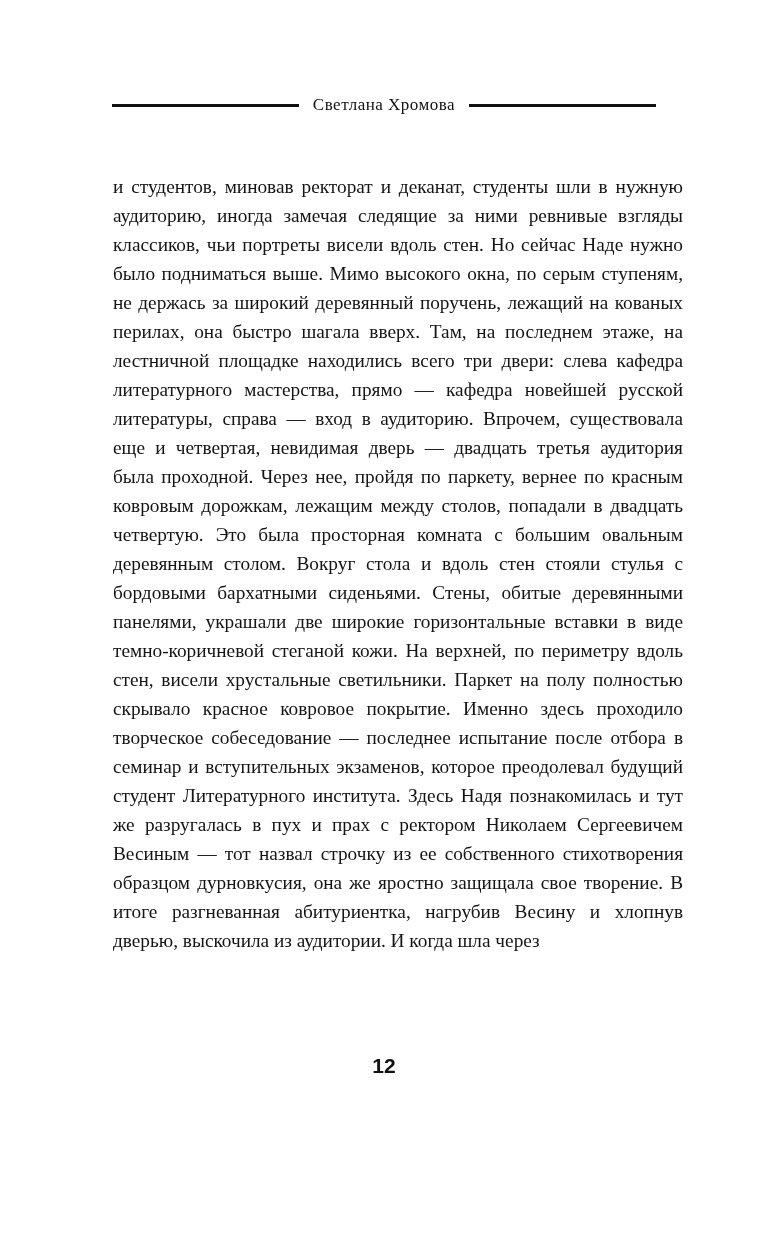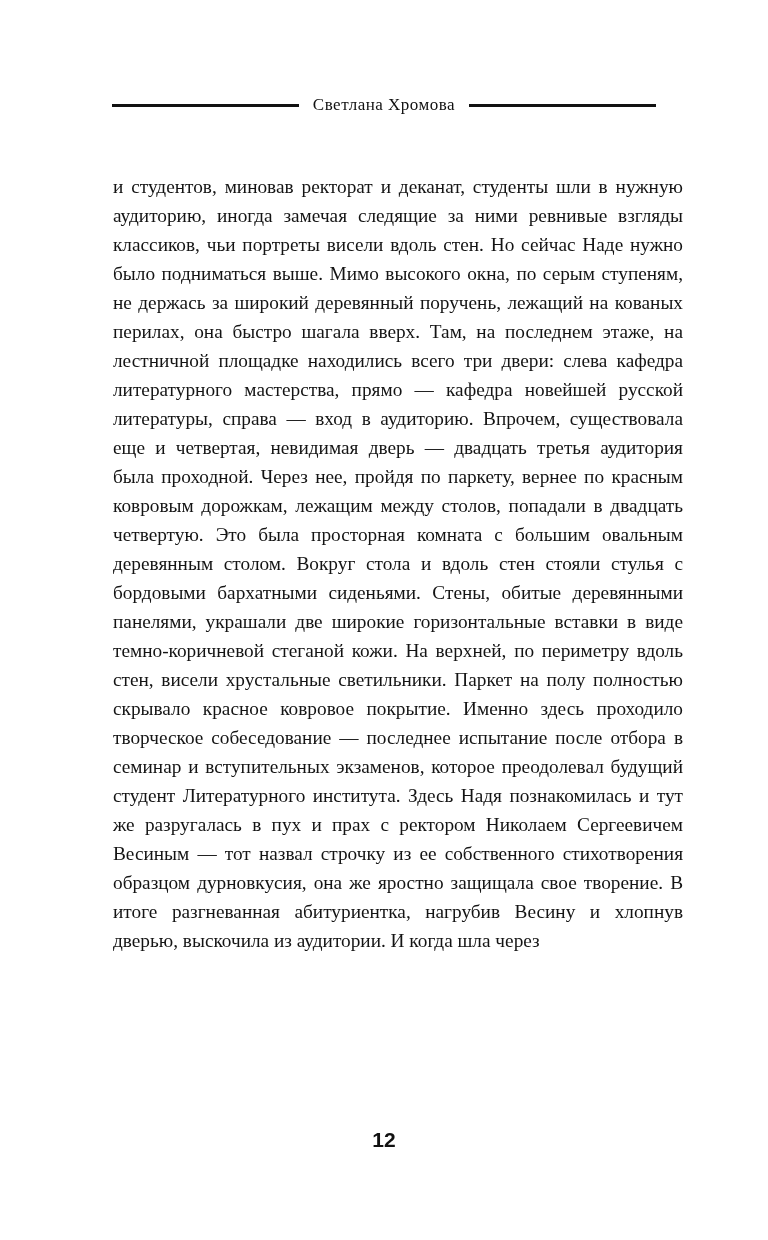--- a/index.html
+++ b/index.html
@@ -59,21 +59,21 @@
     hyphens: manual;
     color: #141414;
   }
   .body-text p {
     margin: 0;
     text-indent: 0;
   }
   
   .folio {
     position: absolute;
-    top: 1128px;
+    top: 1054px;
     left: 0;
     width: 768px;
     text-align: center;
     font-size: 21px;
     font-weight: 700;
     color: #111111;
     font-family: "Liberation Sans", sans-serif;
   }
 </style>
 </head>

